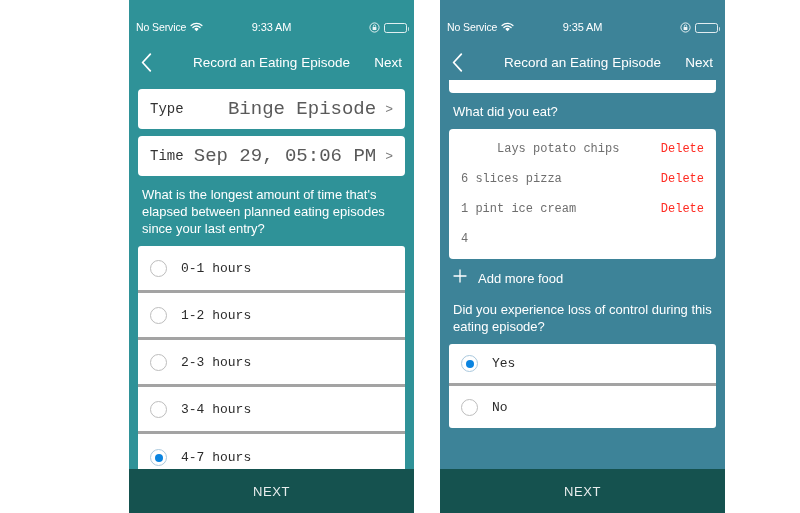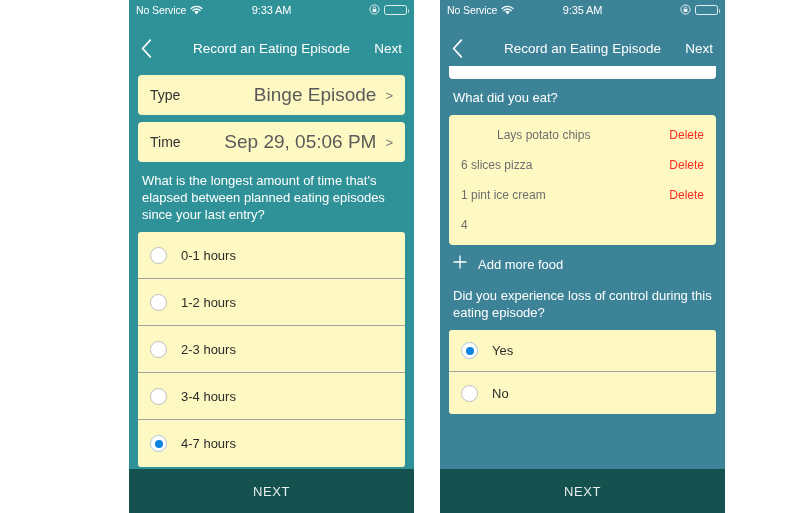--- a/index.html
+++ b/index.html
@@ -25,22 +25,22 @@
     flex-direction: column;
   }
   .phone-left  { left: 129px; background: #2f9298; }
   .phone-right { left: 440px; background: #3d8398; }
 
   
   .statusbar {
     height: 22px;
     flex: 0 0 22px;
     display: flex;
-    align-items: flex-start;
-    padding: 4px 7px;
+    align-items: flex-end;
+    padding: 11px 7px;
     color: #ffffff;
     font-size: 10.5px;
     letter-spacing: -0.1px;
     position: relative;
   }
   .sb-left { display: flex; align-items: center; gap: 4px; }
   .sb-time {
     position: absolute;
     left: 0; right: 0;
     text-align: center;
@@ -114,23 +114,24 @@
   
   .screen-body {
     flex: 1 1 auto;
     overflow: hidden;
     padding: 0 9px;
     box-sizing: border-box;
     position: relative;
   }
 
   .card {
-    background: #fef9c3;
+    background: #ffffff;
     border-radius: 4px;
     overflow: hidden;
+    font-family: Liberation Mono, monospace;
   }
   .card.sharp { border-radius: 3px; }
 
   
   .field-row {
     height: 40px;
     display: flex;
     align-items: center;
     padding: 0 12px;
     cursor: pointer;
@@ -158,21 +159,21 @@
     line-height: 17px;
     padding: 10px 4px 9px 4px;
   }
 
   
   .radio-row {
     height: 47px;
     display: flex;
     align-items: center;
     padding: 0 12px;
-    border-bottom: 1px solid #a3a3a3;
+    border-bottom: 3px solid #a3a3a3;
     cursor: pointer;
     box-sizing: border-box;
   }
   .radio-row:last-child { border-bottom: none; }
   .radio {
     width: 17px; height: 17px;
     border-radius: 50%;
     border: 1px solid #bdbdbd;
     box-sizing: border-box;
     flex: 0 0 17px;

